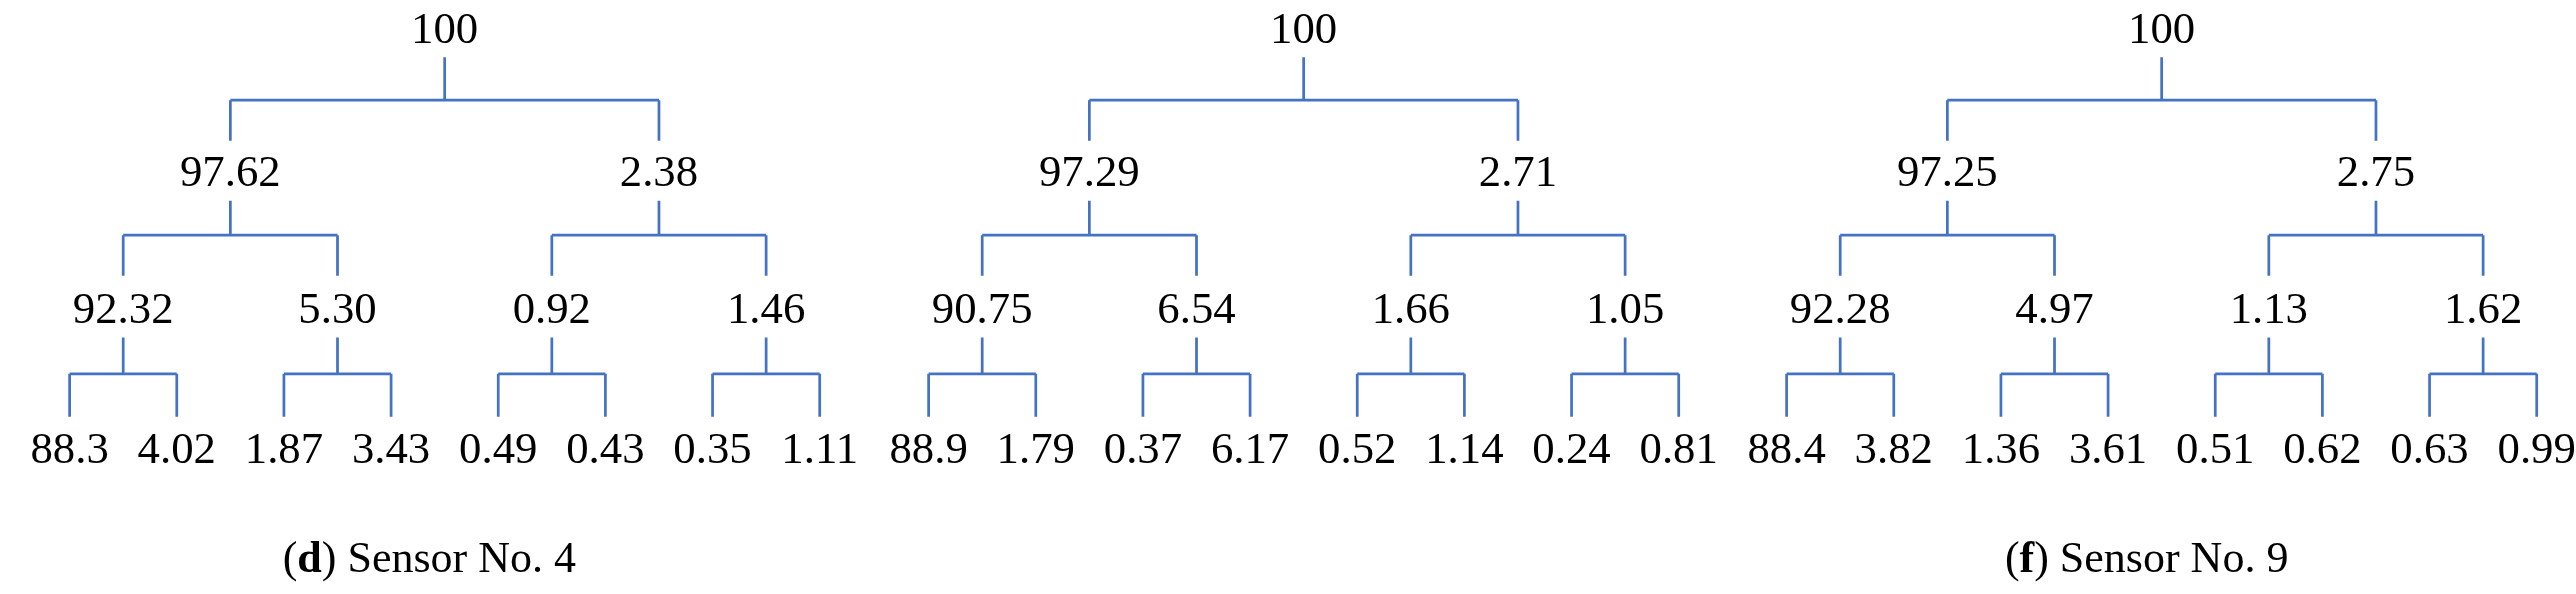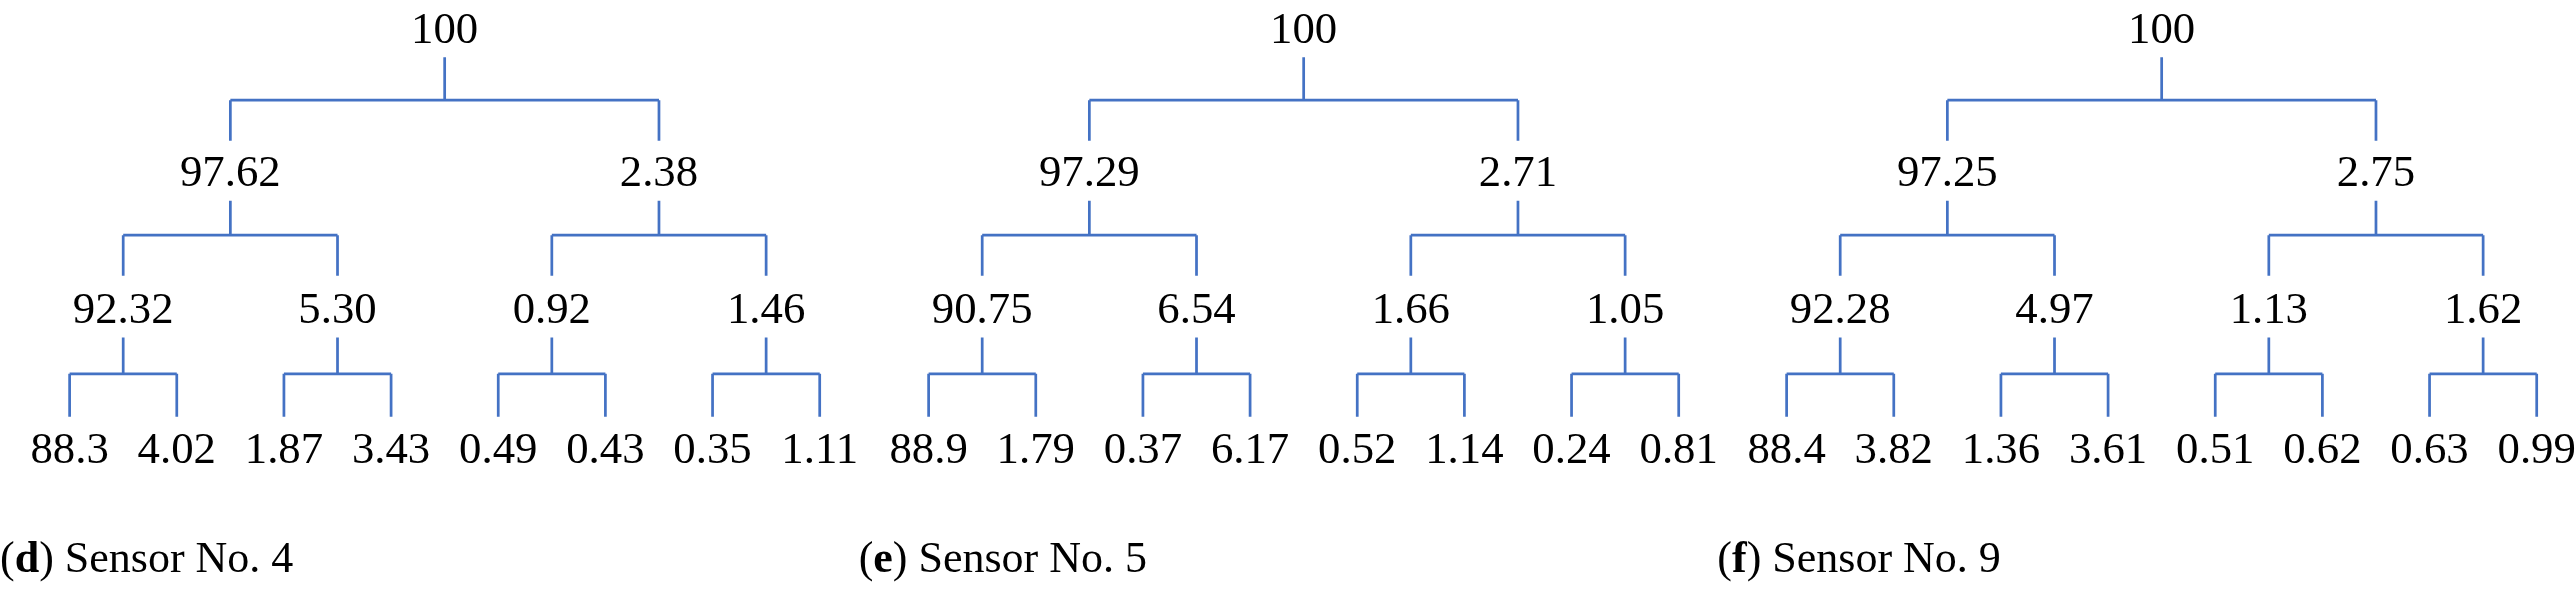--- a/index.html
+++ b/index.html
@@ -38,20 +38,21 @@
     fill: none;
     stroke: var(--line, #4472C4);
     stroke-width: 4.5;
     stroke-linecap: butt;
   }
   figcaption.caption {
     position: absolute;
     left: 0;
     top: 536px;
     width: 100%;
+    text-align: center;
     font-family: "Liberation Serif", serif;
     font-size: 44px;
     line-height: 1;
     color: var(--fg, #000000);
     white-space: pre;
   }
   figcaption.caption b { font-weight: bold; }
 </style>
 </head>
 <body>
@@ -104,21 +105,20 @@
         <path d="M1088.5 331V388M911.5 388H1265.5M911.5 388V455M1265.5 388V455"></path>
         <text x="911.5" y="533" text-anchor="middle">1.66</text>
         <path d="M911.5 557V617M823 617H1000M823 617V688M1000 617V688"></path>
         <text x="823" y="765" text-anchor="middle">0.52</text>
         <text x="1000" y="765" text-anchor="middle">1.14</text>
         <text x="1265.5" y="533" text-anchor="middle">1.05</text>
         <path d="M1265.5 557V617M1177 617H1354M1177 617V688M1354 617V688"></path>
         <text x="1177" y="765" text-anchor="middle">0.24</text>
         <text x="1354" y="765" text-anchor="middle">0.81</text>
       </svg>
-    <figcaption class="caption"><span>(</span><b>e</b><span>)</span><span> Sensor No. 5</span></figcaption>
   </figure>
 
   <figure class="tree">
     <svg class="tree-svg" viewBox="0 0 1418.33 982">
         <text x="734.5" y="70" text-anchor="middle">100</text>
         <path d="M734.5 94V165M380.5 165H1088.5M380.5 165V232M1088.5 165V232"></path>
         <text x="380.5" y="307" text-anchor="middle">97.25</text>
         <path d="M380.5 331V388M203.5 388H557.5M203.5 388V455M557.5 388V455"></path>
         <text x="203.5" y="533" text-anchor="middle">92.28</text>
         <path d="M203.5 557V617M115 617H292M115 617V688M292 617V688"></path>

